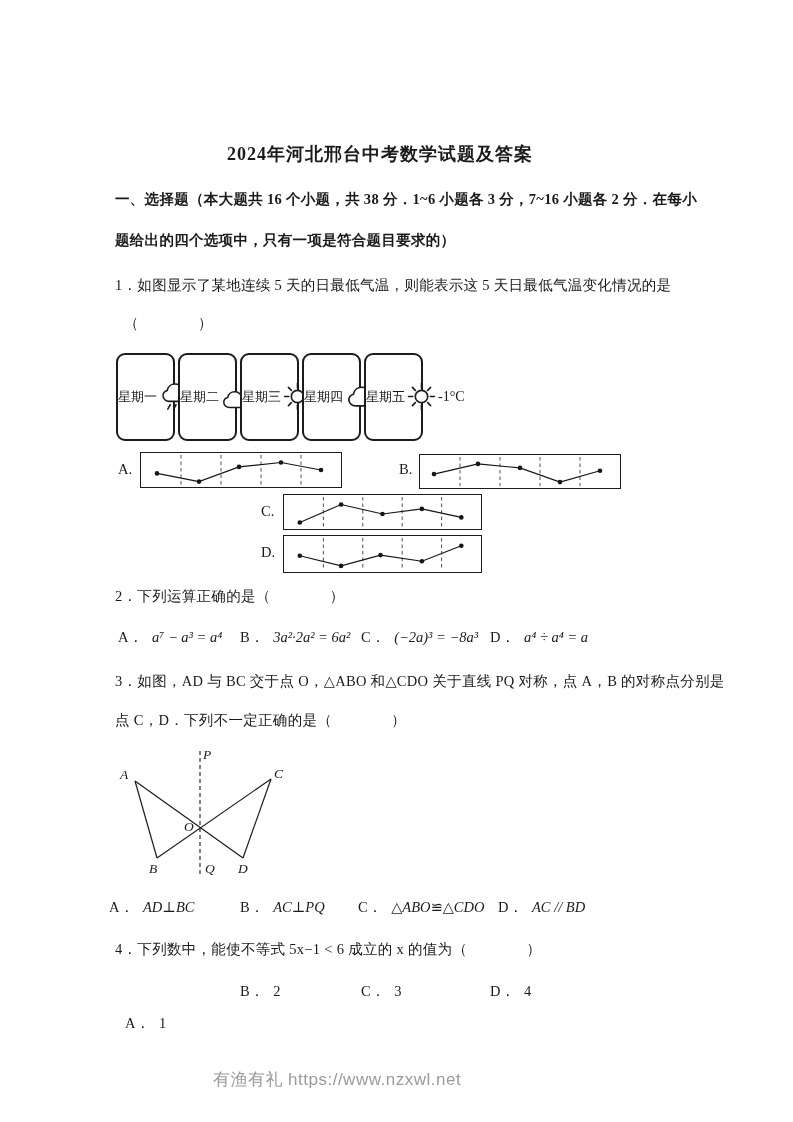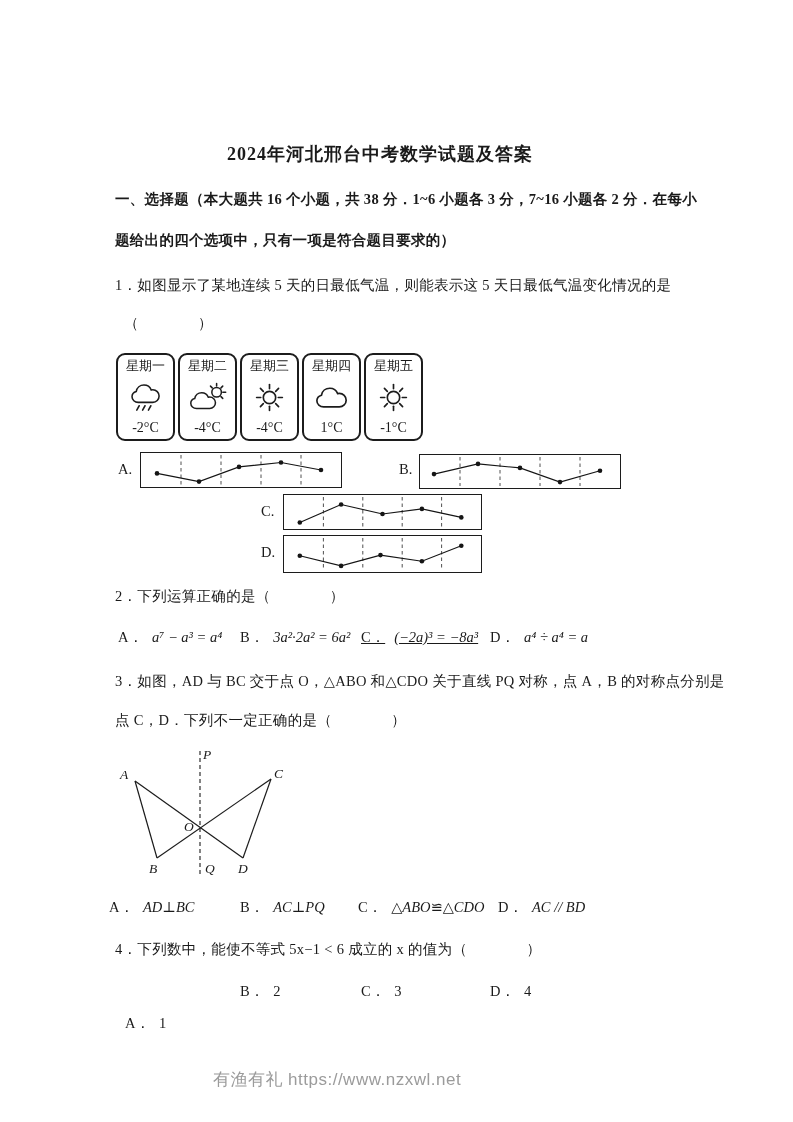--- a/index.html
+++ b/index.html
@@ -12,21 +12,21 @@
   .title{font-size:18px;font-weight:bold;letter-spacing:1px;}
   .body-text{font-size:14.5px;letter-spacing:0.3px;}
   .bold{font-weight:bold;}
   .math{font-style:italic;font-family:"Liberation Serif","DejaVu Serif","DejaVu Sans",serif;}
   .opt-label{font-size:14.5px;}
   .opt-text{font-size:14.5px;margin-left:9px;}
   
   .weather-row{display:flex;gap:3px;}
   .weather-card{
     width:55px;height:79px;border:2px solid #1c1c1c;border-radius:9px;
-    display:flex;flex-direction:column;align-items:center;justify-content:space-between;
+    display:flex;align-items:center;justify-content:space-between;
     padding:2px 0 3px 0;background:#fff;
   }
   .weather-day{font-size:13px;letter-spacing:0px;white-space:nowrap;}
   .weather-temp{font-size:14px;white-space:nowrap;}
   .wicon{flex:0 0 auto;}
   .wicon line,.wicon path,.wicon circle{stroke:#1c1c1c;stroke-width:1.6;fill:none;stroke-linecap:round;}
   .wicon .fillw{fill:#ffffff;}
   
   .chart-box{border:1.4px solid #1c1c1c;background:#fff;display:block;}
   .grid{stroke:#3c3c3c;stroke-width:0.9;stroke-dasharray:3.5 3;}
@@ -177,21 +177,21 @@
   </svg>
 
 <div class="abs body-text" style="left:115px;top:587px;white-space:nowrap;">2．下列运算正确的是（　　　　）</div>
 
 <div class="abs" style="left:118px;top:628px;">
   <span class="opt-label">A．</span><span class="opt-text math">a⁷ − a³ = a⁴</span>
 </div>
 <div class="abs" style="left:240px;top:628px;">
   <span class="opt-label">B．</span><span class="opt-text math">3a²·2a² = 6a²</span>
 </div>
-<div class="abs" style="left:361px;top:628px;text-decoration:underline;">
+<div class="abs" style="left:361px;top:628px;">
   <span class="opt-label">C．</span><span class="opt-text math">(−2a)³ = −8a³</span>
 </div>
 <div class="abs" style="left:490px;top:628px;">
   <span class="opt-label">D．</span><span class="opt-text math">a⁴ ÷ a⁴ = a</span>
 </div>
 
 <div class="abs body-text" style="left:115px;top:672px;white-space:nowrap;">3．如图，AD 与 BC 交于点 O，△ABO 和△CDO 关于直线 PQ 对称，点 A，B 的对称点分别是</div>
 <div class="abs body-text" style="left:115px;top:711px;white-space:nowrap;">点 C，D．下列不一定正确的是（　　　　）</div>
 
 <svg class="abs geo" style="left:110px;top:745px;" width="190" height="140" viewBox="0 0 190 140">

